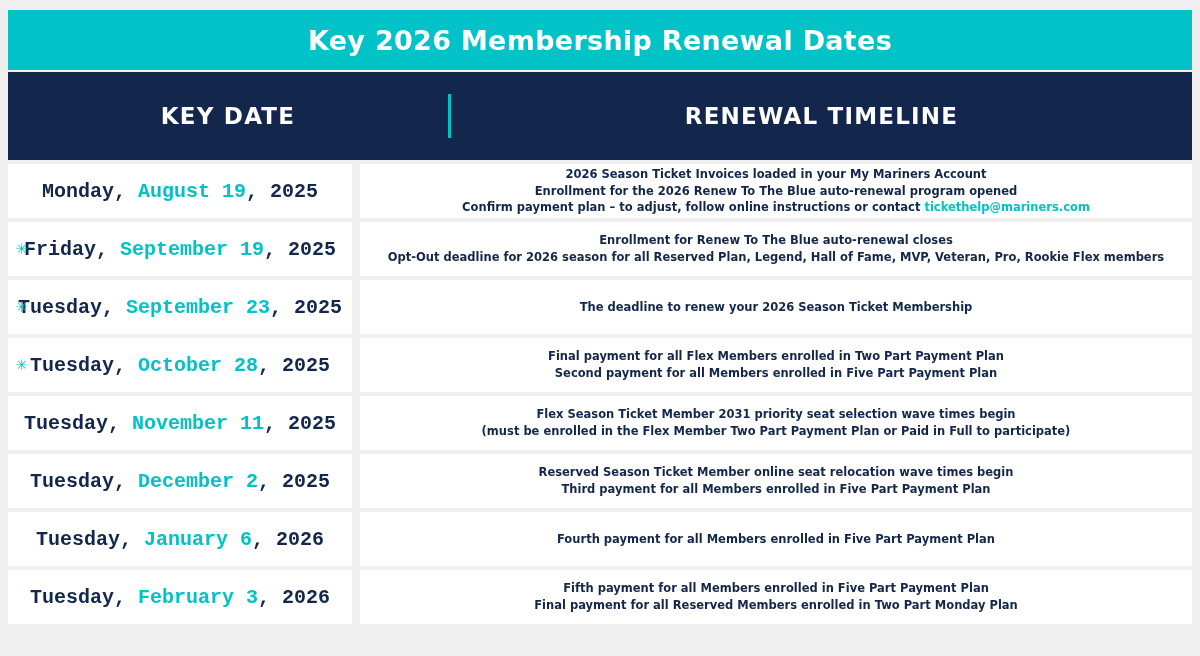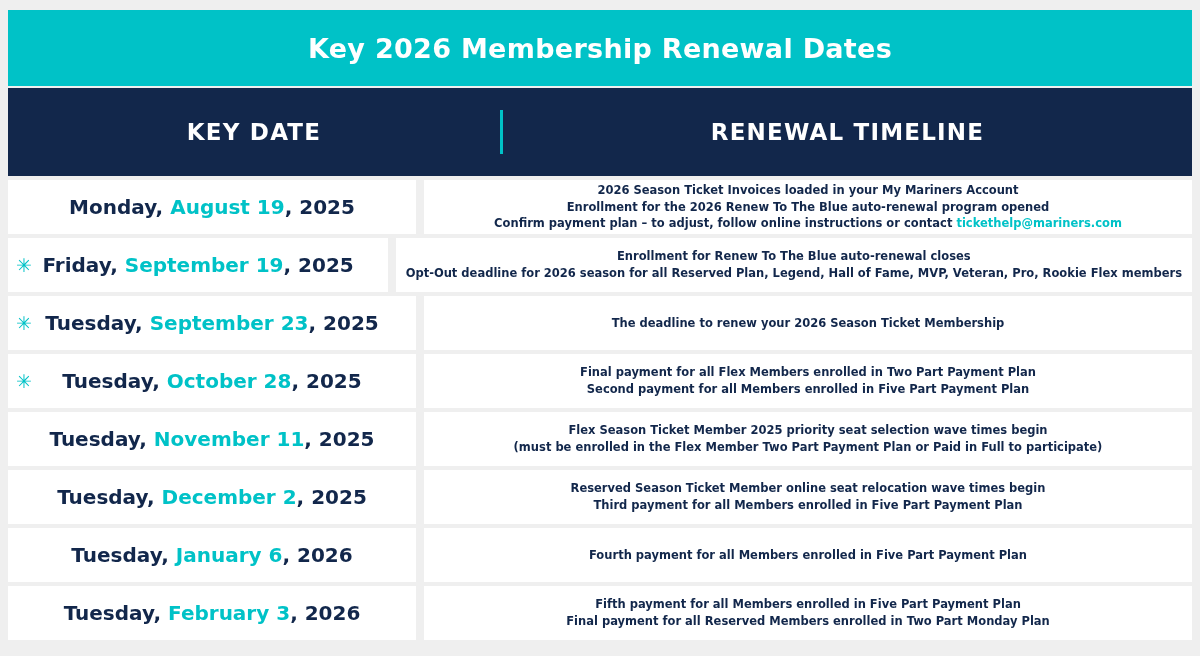--- a/index.html
+++ b/index.html
@@ -12,21 +12,21 @@
     font-family: "DejaVu Sans", "Liberation Sans", sans-serif;
   }
   .page {
     width: 1200px;
     height: 656px;
     background: #efefef;
     padding: 10px 8px 8px 8px;
   }
   .title-bar {
     background: #00c2c7;
-    height: 76px;
+    height: 60px;
     display: flex;
     align-items: center;
     justify-content: center;
     margin: 0 0 2px 0;
   }
   .title-bar .title {
     color: #ffffff;
     font-size: 27px;
     font-weight: bold;
     letter-spacing: 0.3px;
@@ -37,46 +37,47 @@
     height: 88px;
     display: flex;
     align-items: stretch;
     margin-bottom: 4px;
   }
   .head-left, .head-right {
     display: flex;
     align-items: center;
     justify-content: center;
   }
-  .head-left { width: 492px; align-items: center; }
+  .head-left { width: 440px; align-items: center; }
   .head-divider {
     width: 3px;
     background: #00c2c7;
     margin: 22px 0;
   }
   .head-right { flex: 1; text-align: right; }
   .head-text {
     color: #ffffff;
     font-weight: bold;
     font-size: 23px;
     letter-spacing: 1.2px;
   }
   .row {
     display: flex;
     align-items: stretch;
     margin-bottom: 4px;
     height: 54px;
   }
   .cell-left {
-    width: 408px;
+    width: 344px;
     background: #ffffff;
     display: flex;
     align-items: center;
     justify-content: center;
     position: relative;
+    font-family: Liberation Mono, monospace;
   }
   .star {
     position: absolute;
     left: 8px;
     top: 50%;
     transform: translateY(-50%);
     color: #00c2c7;
     font-size: 19px;
     line-height: 1;
   }
@@ -169,21 +170,21 @@
           <div class="line">Final payment for all Flex Members enrolled in Two Part Payment Plan</div>
           <div class="line">Second payment for all Members enrolled in Five Part Payment Plan</div>
         </div>
       </div>
       <div class="row">
         <div class="cell-left">
           <span class="date-text"><span>Tuesday, </span><span class="accent">November 11</span><span>, 2025</span></span>
         </div>
         <div class="gap"></div>
         <div class="cell-right">
-          <div class="line">Flex Season Ticket Member 2025 priority seat selection wave times begin</div>
+          <div class="line">Flex Season Ticket Member 2031 priority seat selection wave times begin</div>
           <div class="line">(must be enrolled in the Flex Member Two Part Payment Plan or Paid in Full to participate)</div>
         </div>
       </div>
       <div class="row">
         <div class="cell-left">
           <span class="date-text"><span>Tuesday, </span><span class="accent">December 2</span><span>, 2025</span></span>
         </div>
         <div class="gap"></div>
         <div class="cell-right">
           <div class="line">Reserved Season Ticket Member online seat relocation wave times begin</div>

